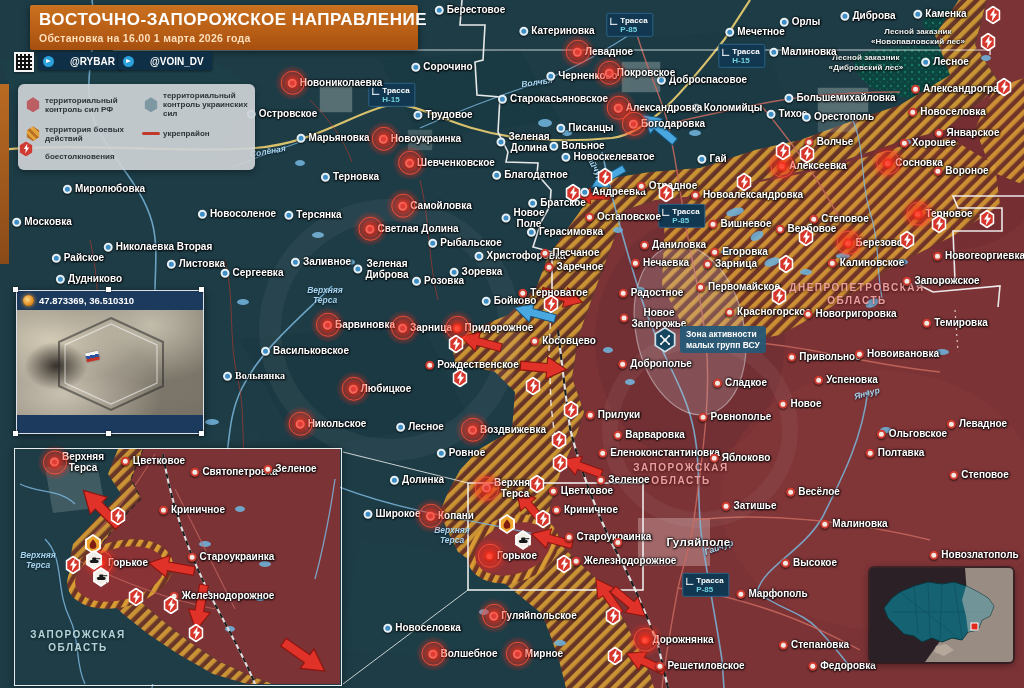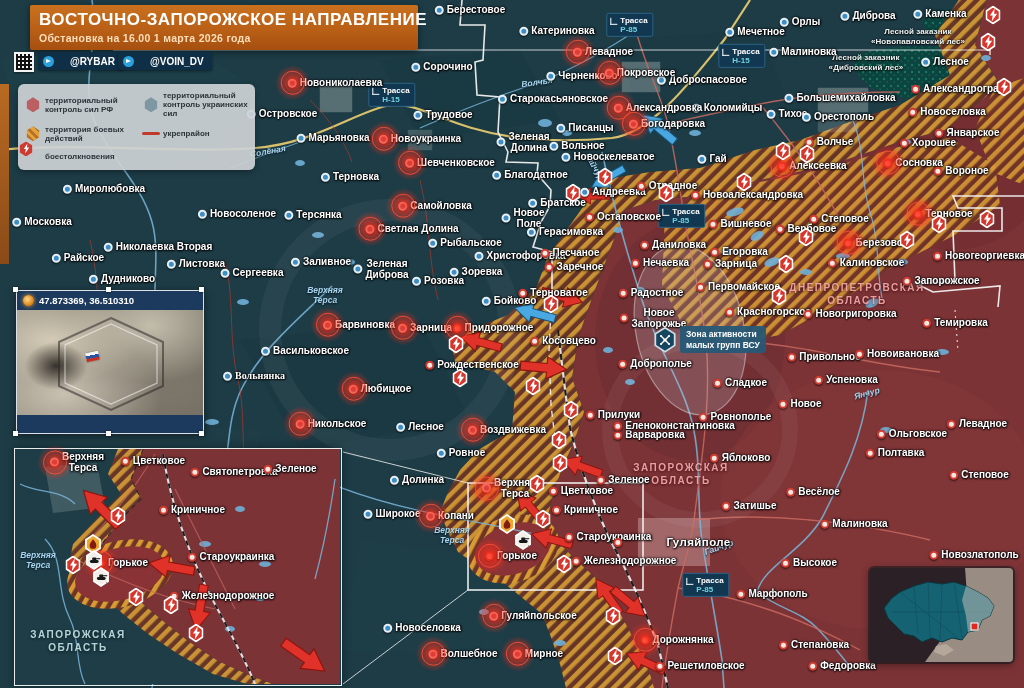--- a/index.html
+++ b/index.html
@@ -363,21 +363,21 @@
       <div class="town ua" style="left: 557px; top: 203px;"><span class="pin"></span><span>Братское</span></div>
       <div class="town ua" style="left: 523px; top: 218px;"><span class="pin"></span><span>Новое
 Поле</span></div>
       <div class="town ua" style="left: 565px; top: 232px;"><span class="pin"></span><span>Герасимовка</span></div>
       <div class="town ua" style="left: 613px; top: 192px;"><span class="pin"></span><span>Андреевка</span></div>
       <div class="town ru" style="left: 623px; top: 217px;"><span class="pin"></span><span>Остаповское</span></div>
       <div class="town ua" style="left: 104px; top: 189px;"><span class="pin"></span><span>Миролюбовка</span></div>
       <div class="town ua" style="left: 42px; top: 222px; justify-content: flex-end;"><span class="pin"></span><span>Московка</span></div>
       <div class="town ua" style="left: 158px; top: 247px;"><span class="pin"></span><span>Николаевка Вторая</span></div>
       <div class="town ua" style="left: 78px; top: 258px;"><span class="pin"></span><span>Райское</span></div>
-      <div class="town ua" style="left: 89px; top: 279px; margin-left: 33px;"><span class="pin"></span><span>Дудниково</span></div>
+      <div class="town ua" style="left: 89px; top: 279px;"><span class="pin"></span><span>Дудниково</span></div>
       <div class="town ua" style="left: 196px; top: 264px;"><span class="pin"></span><span>Листовка</span></div>
       <div class="town ua" style="left: 252px; top: 273px;"><span class="pin"></span><span>Сергеевка</span></div>
       <div class="town ua" style="left: 237px; top: 214px;"><span class="pin"></span><span>Новосоленое</span></div>
       <div class="town ua" style="left: 321px; top: 262px;"><span class="pin"></span><span>Заливное</span></div>
       <div class="town ua" style="left: 520px; top: 256px;"><span class="pin"></span><span>Христофоровка</span></div>
       <div class="town ru" style="left: 570px; top: 253px;"><span class="pin"></span><span>Песчаное</span></div>
       <div class="town ru" style="left: 574px; top: 267px;"><span class="pin"></span><span>Заречное</span></div>
       <div class="town ua" style="left: 381px; top: 269px;"><span class="pin"></span><span>Зеленая
 Диброва</span></div>
       <div class="town ua" style="left: 476px; top: 272px;"><span class="pin"></span><span>Зоревка</span></div>
@@ -446,21 +446,21 @@
       <div class="town ru" style="left: 653px; top: 318px;"><span class="pin"></span><span>Новое
 Запорожье</span></div>
       <div class="town ru" style="left: 655px; top: 364px;"><span class="pin"></span><span>Доброполье</span></div>
       <div class="town ru" style="left: 824px; top: 357px;"><span class="pin"></span><span>Привольное</span></div>
       <div class="town ru" style="left: 553px; top: 293px;"><span class="pin"></span><span>Терноватое</span></div>
       <div class="town ru" style="left: 563px; top: 341px;"><span class="pin"></span><span>Косовцево</span></div>
       <div class="town ru g" style="left: 493px; top: 328px;"><span class="pin"></span><span>Придорожное</span></div>
       <div class="town ru" style="left: 472px; top: 365px;"><span class="pin"></span><span>Рождественское</span></div>
       <div class="town ru" style="left: 613px; top: 415px;"><span class="pin"></span><span>Прилуки</span></div>
       <div class="town ru" style="left: 649px; top: 435px;"><span class="pin"></span><span>Варваровка</span></div>
-      <div class="town ru" style="left: 659px; top: 426px; margin-left: 15px;"><span class="pin"></span><span>Еленоконстантиновка</span></div>
+      <div class="town ru" style="left: 659px; top: 453px;"><span class="pin"></span><span>Еленоконстантиновка</span></div>
       <div class="town ru" style="left: 740px; top: 458px;"><span class="pin"></span><span>Яблоково</span></div>
       <div class="town ru" style="left: 740px; top: 383px;"><span class="pin"></span><span>Сладкое</span></div>
       <div class="town ru" style="left: 800px; top: 404px;"><span class="pin"></span><span>Новое</span></div>
       <div class="town ru" style="left: 735px; top: 417px;"><span class="pin"></span><span>Ровнополье</span></div>
       <div class="town ru" style="left: 977px; top: 424px;"><span class="pin"></span><span>Левадное</span></div>
       <div class="town ru" style="left: 912px; top: 434px;"><span class="pin"></span><span>Ольговское</span></div>
       <div class="town ru" style="left: 895px; top: 453px;"><span class="pin"></span><span>Полтавка</span></div>
       <div class="town ru" style="left: 979px; top: 475px;"><span class="pin"></span><span>Степовое</span></div>
       <div class="town ru" style="left: 813px; top: 492px;"><span class="pin"></span><span>Весёлое</span></div>
       <div class="town ru" style="left: 749px; top: 506px;"><span class="pin"></span><span>Затишье</span></div>

